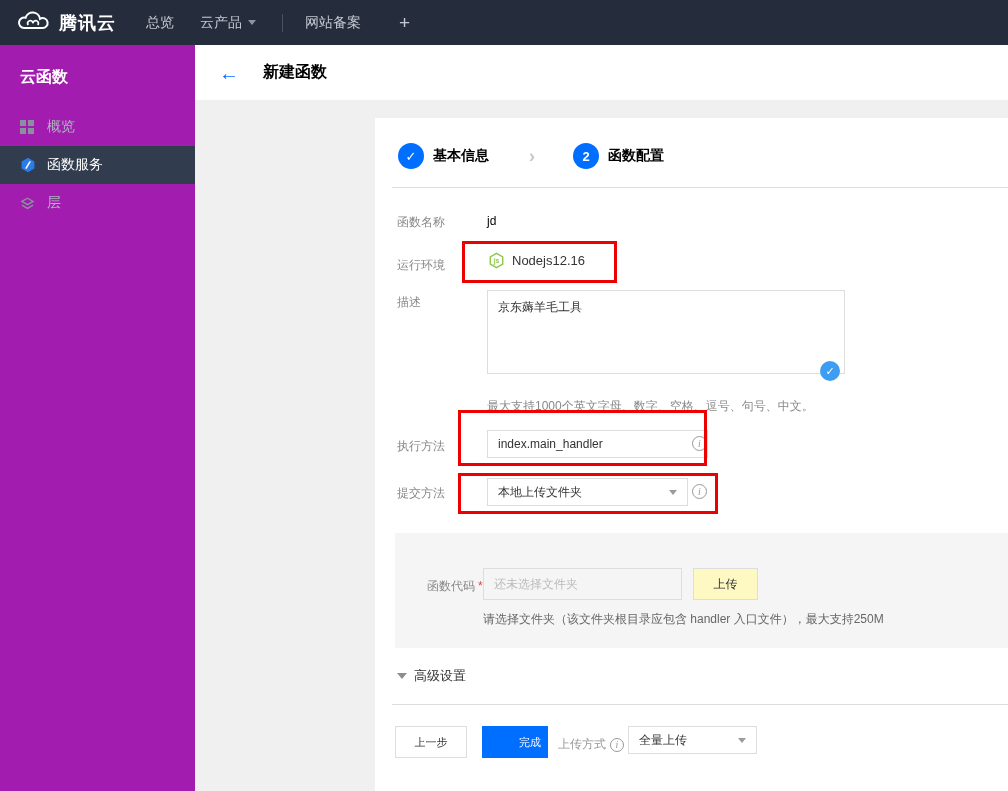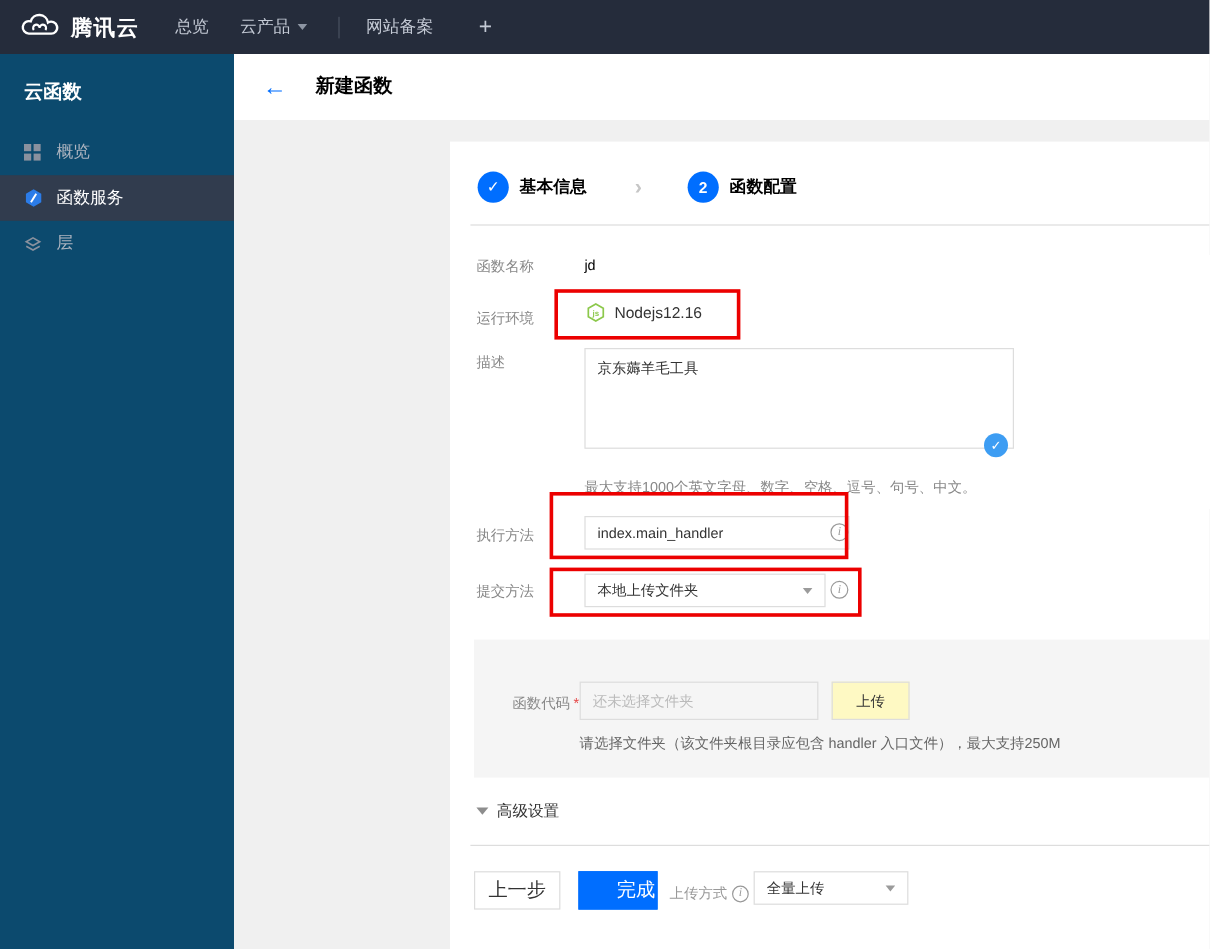--- a/index.html
+++ b/index.html
@@ -13,21 +13,21 @@
             display:flex; z-index:30; }
   .logo { display:flex; align-items:center; padding-left:16px; cursor:pointer; }
   .brand { color:#fff; font-size:18px; font-weight:bold; margin-left:9px; letter-spacing:1px; }
   .topnav { display:flex; align-items:center; margin-left:30px; color:#c3c9d4; font-size:14px; }
   .topnav-item { margin-right:26px; cursor:pointer; display:flex; align-items:center; }
   .caret-dn { width:0; height:0; border-left:4px solid transparent; border-right:4px solid transparent;
               border-top:5px solid #8d95a3; margin-left:6px; }
   .topnav-sep { width:1px; height:18px; background:#4a5260; margin:0 22px 0 0; }
   .topnav-plus { font-size:19px; color:#c3c9d4; margin-left:12px; cursor:pointer; }
   
-  .sidebar { position:absolute; top:45px; left:0; width:195px; bottom:0; background:#0c4a6e; z-index:20; }
+  .sidebar { position:absolute; top:45px; left:0; width:195px; bottom:0; background:#a21caf; z-index:20; }
   .sidebar-title { color:#fff; font-size:16px; font-weight:bold; padding:22px 0 20px 20px; }
   .side-item { height:38px; display:flex; align-items:center; padding-left:20px;
                color:#aeb5c0; font-size:14px; cursor:pointer; }
   .side-item.active { background:#313c4e; color:#fff; }
   .side-icon { width:17px; margin-right:10px; display:flex; align-items:center; }
   
   .main-header { position:absolute; left:195px; top:45px; right:0; height:55px; background:#fff;
                  display:flex; align-items:center; z-index:10; }
   .back-arrow { color:#006eff; font-size:20px; margin-left:24px; cursor:pointer; line-height:1; }
   .page-title { font-size:16px; font-weight:bold; color:#000; margin-left:24px; }
@@ -71,21 +71,21 @@
   .code-input { left:88px; top:35px; width:199px; background:#f5f5f5; height:32px; }
   .code-input::placeholder { color:#bbb; }
   .upload-btn { position:absolute; left:298px; top:35px; width:65px; height:32px; background:#fef9c3;
                 border:1px solid #ddd; font-size:12px; color:#333; cursor:pointer; }
   .code-help { position:absolute; left:88px; top:78px; color:#666; font-size:12px; }
   
   .advanced { position:absolute; left:22px; top:549px; display:flex; align-items:center; cursor:pointer; }
   .tri-dn { width:0; height:0; border-left:5px solid transparent; border-right:5px solid transparent;
             border-top:6px solid #8d8d8d; margin-right:7px; }
   .advanced-label { font-size:13px; color:#333; }
-  .btn { position:absolute; top:608px; height:32px; font-size:16px; cursor:pointer; }
+  .btn { position:absolute; top:608px; height:32px; font-size:11px; cursor:pointer; }
   .btn-prev { left:20px; width:72px; background:#fff; border:1px solid #ddd; color:#333; }
   .btn-done { left:107px; width:66px; background:#006eff; border:1px solid #006eff; color:#fff;padding-left:30px; }
   .upload-mode { position:absolute; left:183px; top:618px; color:#999; font-size:12px;
                  display:flex; align-items:center; }
   .upload-mode .info-ico { position:static; margin-left:4px; width:14px; height:14px; }
   .mode-select { left:253px; top:608px; width:129px; }
 </style>
 </head>
 <body>
 

